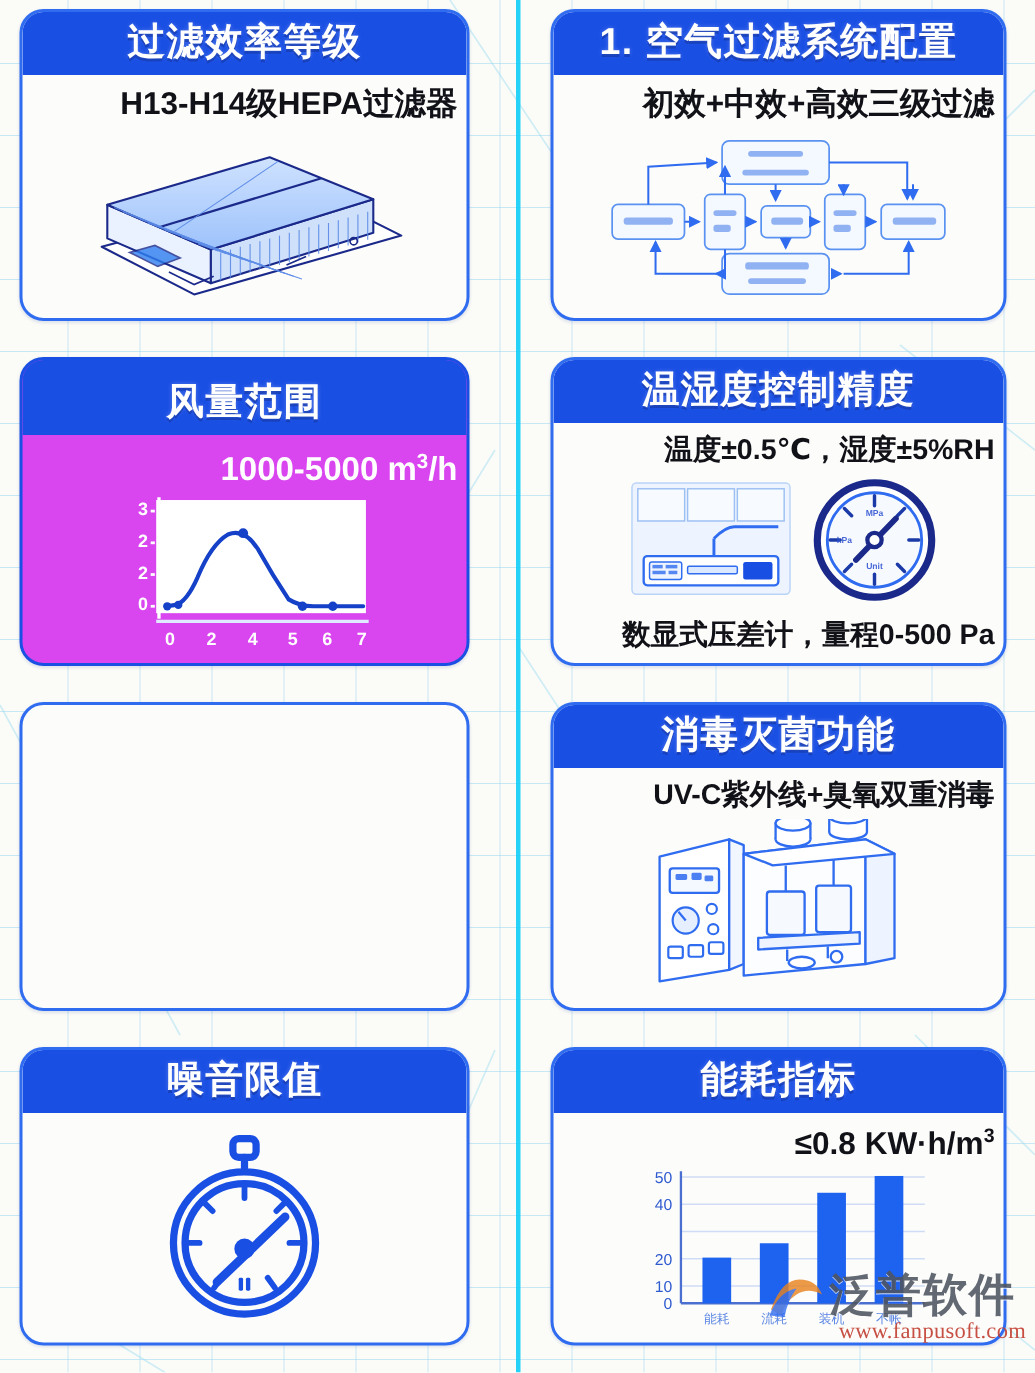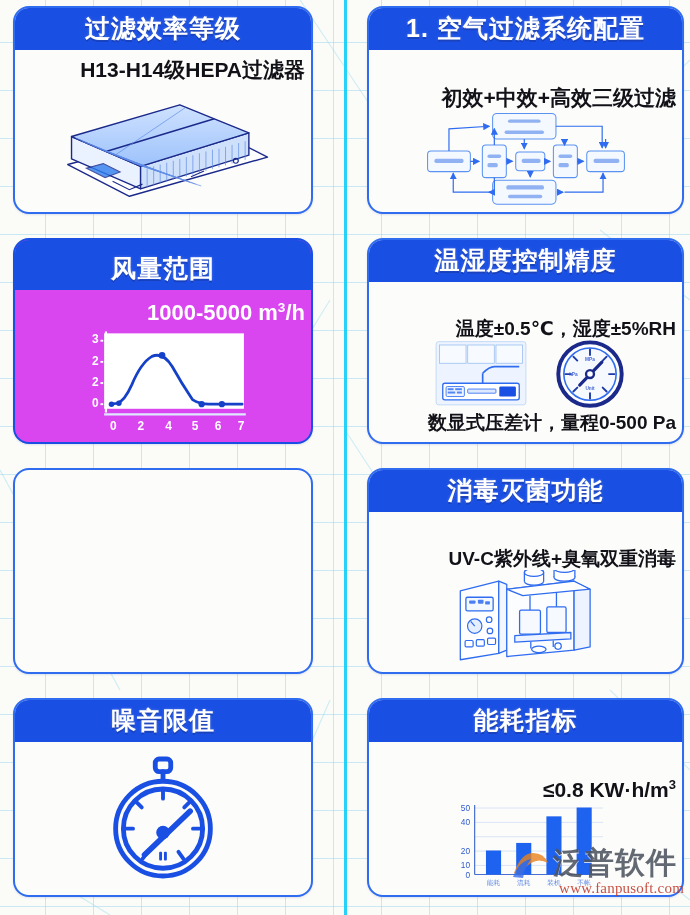--- a/index.html
+++ b/index.html
@@ -58,21 +58,21 @@
     left: 13px; right: 27px;
     top: 6px; bottom: 18px;
     border-radius: 16px;
     overflow: hidden;
     background: #fcfcfa;
     border: 2px solid #2f6cf0;
     display: flex;
     flex-direction: column;
     box-shadow: 0 1px 2px rgba(20,60,160,.12);
   }
-  .col-right .card { left: 27px; right: 6px; gap: 28px; }
+  .col-right .card { left: 27px; right: 19px; }
 
   .card.solid {
     background: #d946ef;
     border-color: #1a4fe4;
   }
 
   .card-header {
     background: #1a4fe4;
     color: #ffffff;
     font-weight: bold;

